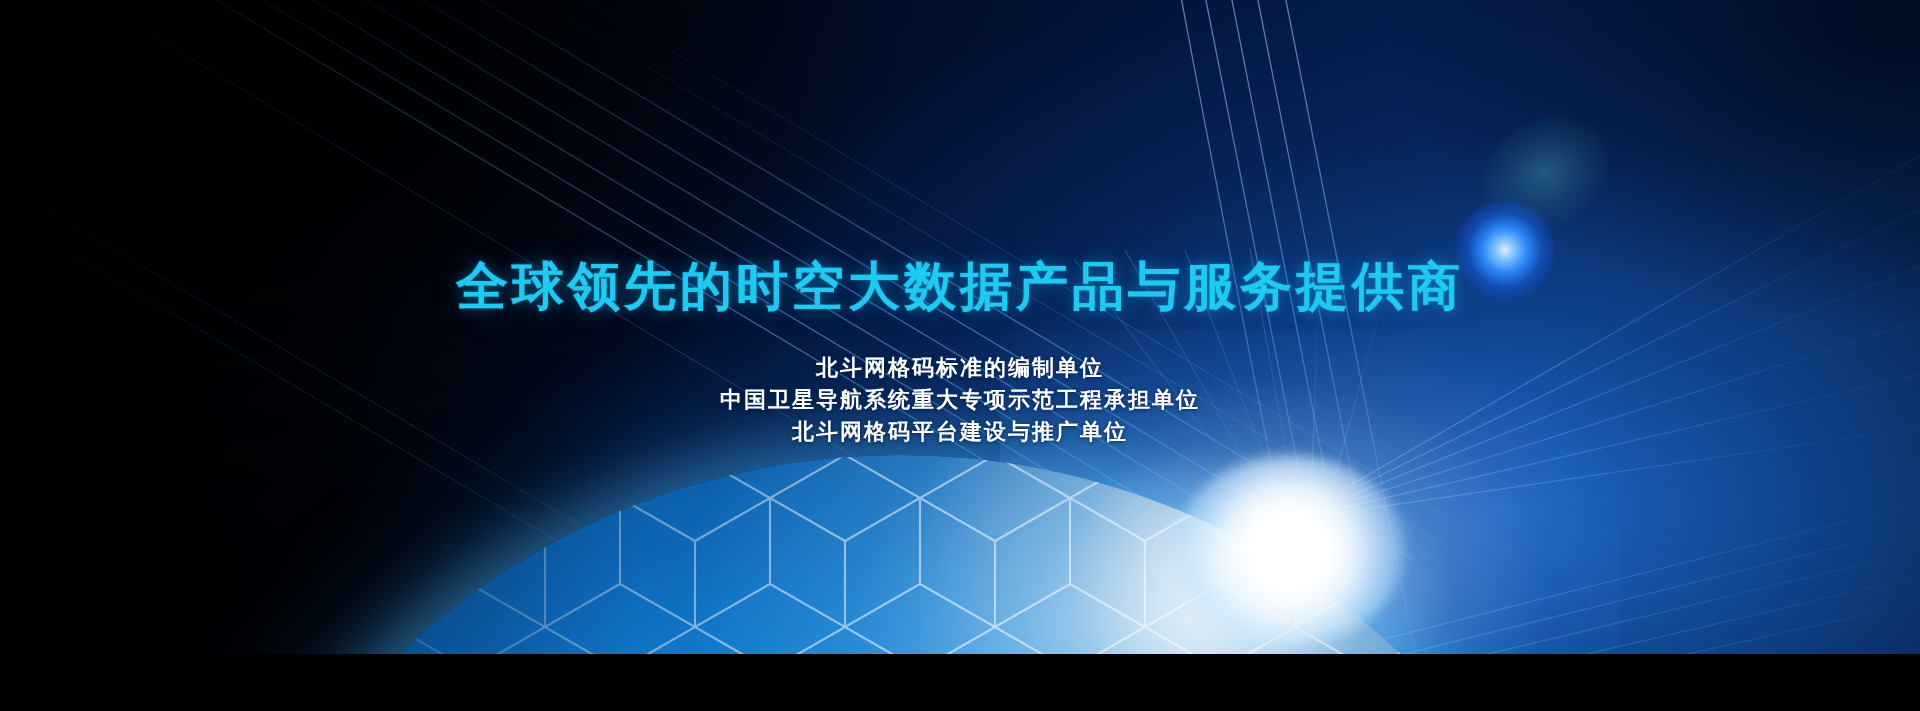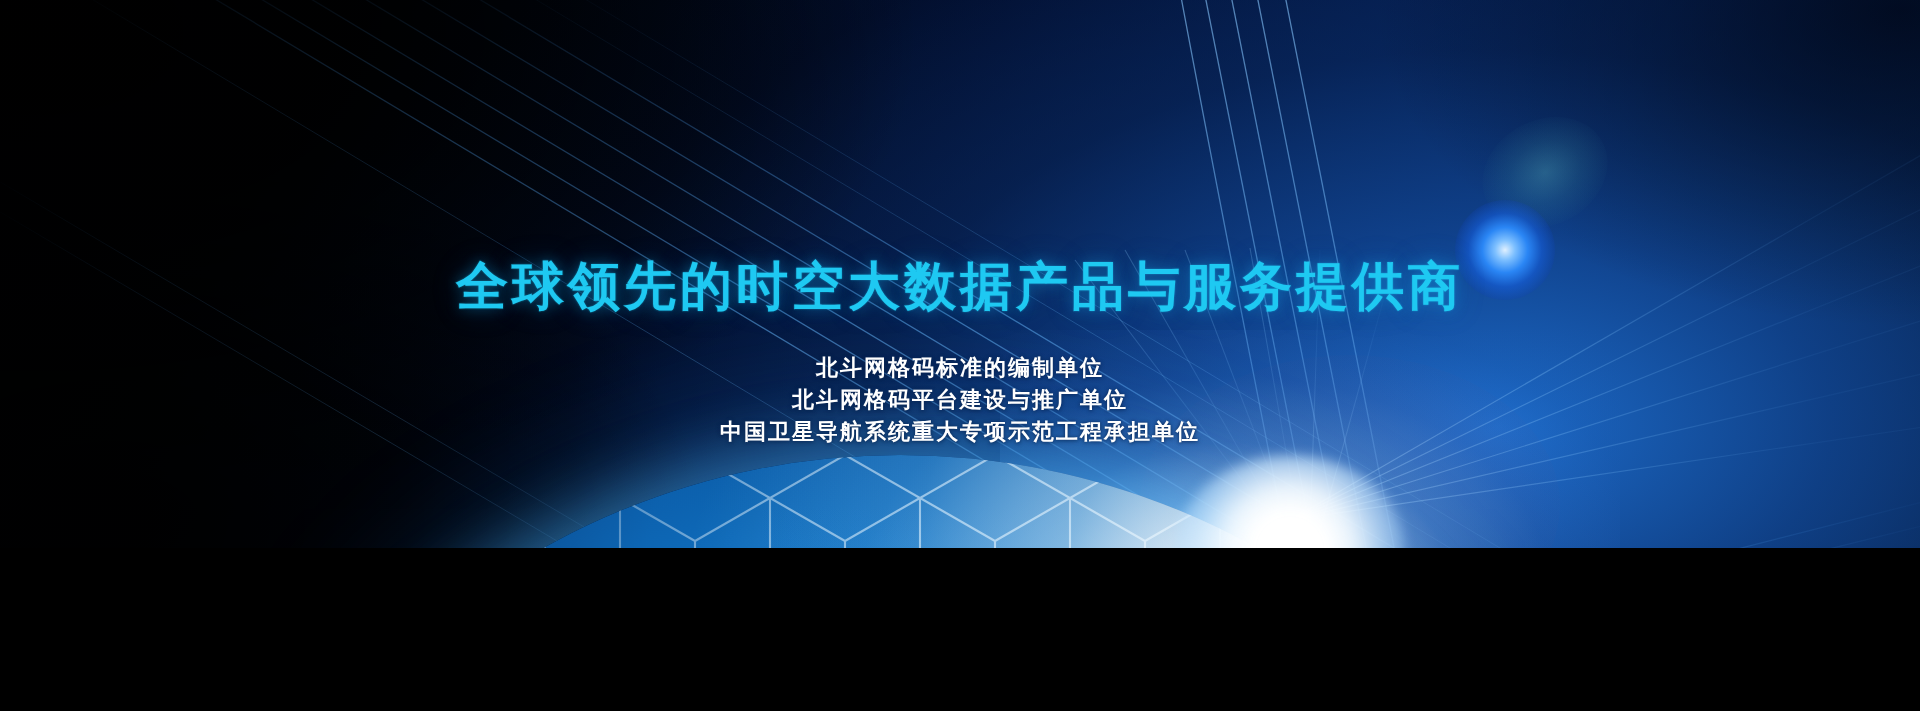--- a/index.html
+++ b/index.html
@@ -5,21 +5,21 @@
   * { margin:0; padding:0; box-sizing:border-box; }
   html, body { background:#000; }
   body {
     width:1920px; height:711px;
     font-family:"Liberation Sans","DejaVu Sans",sans-serif;
     overflow:hidden;
   }
 
   .banner {
     position:relative;
-    width:1920px; height:548px;
+    width:1920px; height:654px;
     overflow:hidden;
     background:#000208;
   }
 
   
   .bg-base {
     position:absolute; inset:0;
     background:
       radial-gradient(ellipse 1500px 900px at 78% 78%,
         rgba(30,110,205,0.95) 0%,
@@ -475,18 +475,18 @@
       <div class="globe-shade"></div>
     </div>
     <div class="globe-atmo"></div>
     <div class="sun-core"></div>
   </div>
 
   <div class="text-block">
     <div class="headline">全球领先的时空大数据产品与服务提供商</div>
     <div class="sub-lines">
       <div class="sub-line">北斗网格码标准的编制单位</div>
+      <div class="sub-line">中国卫星导航系统重大专项示范工程承担单位</div>
       <div class="sub-line">北斗网格码平台建设与推广单位</div>
-      <div class="sub-line">中国卫星导航系统重大专项示范工程承担单位</div>
     </div>
   </div>
 
 </div>
 
 </body></html>

